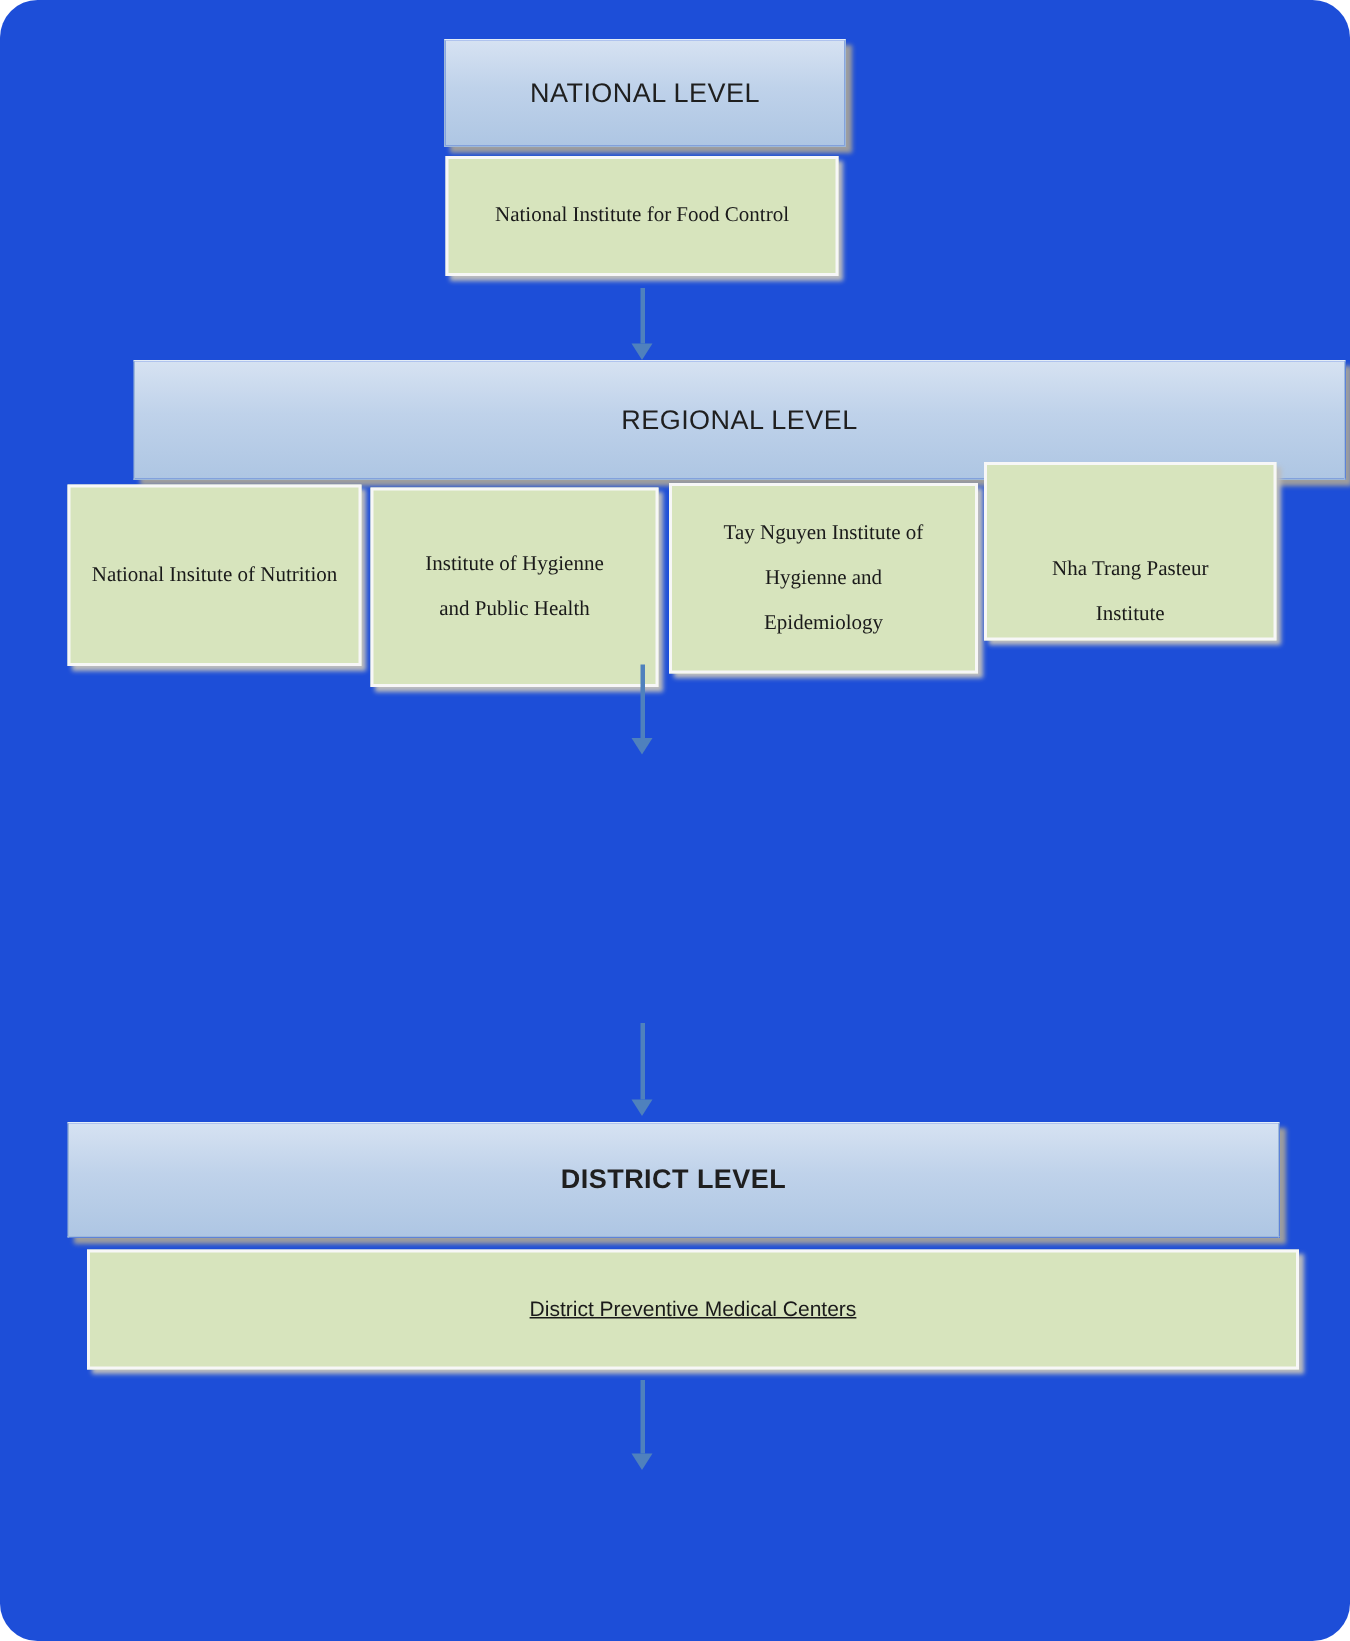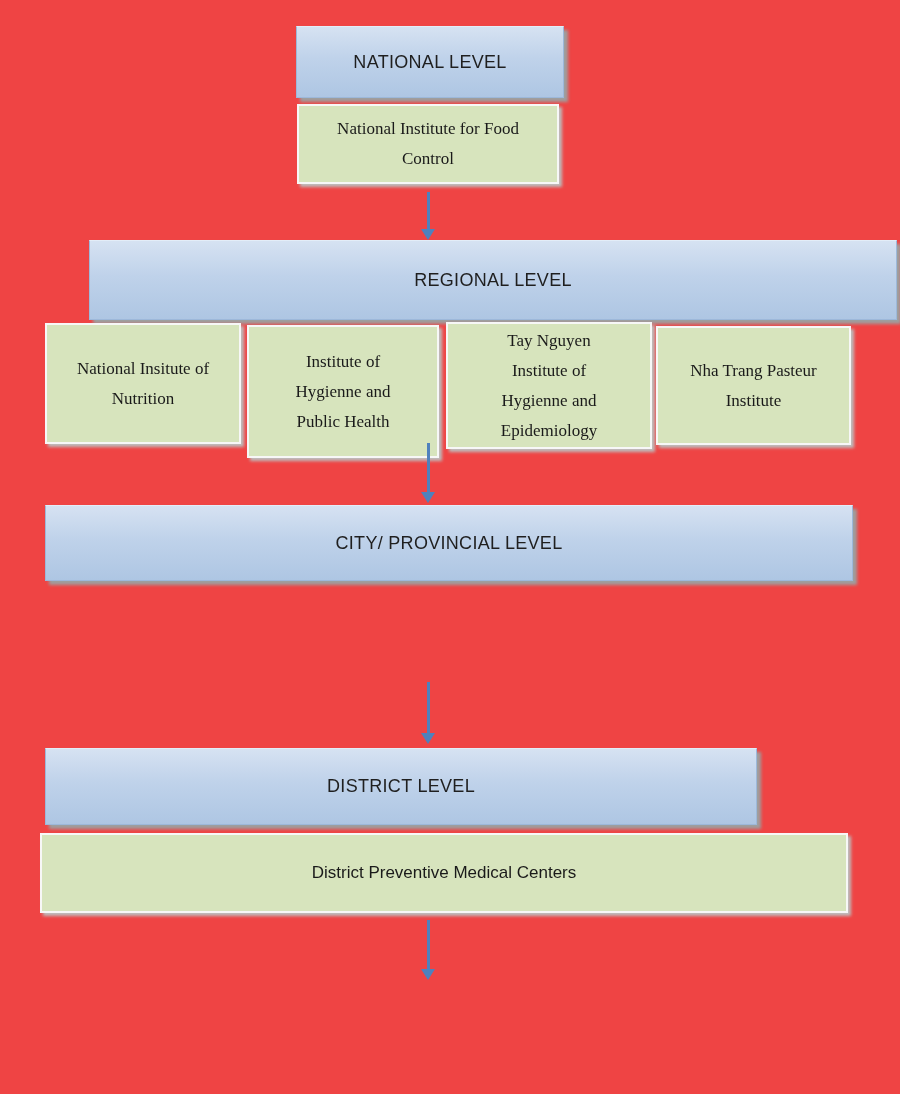--- a/index.html
+++ b/index.html
@@ -4,42 +4,43 @@
 <style>
   * { margin: 0; padding: 0; box-sizing: border-box; }
   html, body { background: #ffffff; }
   body {
     width: 900px; height: 1094px;
     font-family: "Liberation Sans", sans-serif;
   }
   .canvas {
     position: relative;
     width: 900px; height: 1094px;
-    background: #ef4444;
+    background: #1d4ed8;
     overflow: hidden;
+    border-radius: 25px;
   }
   .level-header {
     position: absolute;
     display: flex; align-items: center; justify-content: center;
     background: linear-gradient(to bottom, #d6e2f2 0%, #bfd2ea 45%, #aec6e3 100%);
     border: 1px solid #9db8da;
     border-top: 1px solid #e3edf8;
     box-shadow: 4px 4px 3px #9e9e9e;
     font-size: 18px; color: #1f1f1f;
     text-align: center;
     letter-spacing: 0.3px;
     z-index: 1;
   }
   .body-box {
     position: absolute;
     display: flex; align-items: center; justify-content: center;
     background: #d7e4bd;
     border: 2px solid #f7f7f7;
     box-shadow: 3px 3px 3px #bdbdbd;
-    font-size: 17px; color: #1a1a1a;
+    font-size: 14px; color: #1a1a1a;
     text-align: center;
     line-height: 1.55;
     z-index: 2;
   }
   .serif {
     font-family: "Liberation Serif", serif;
     line-height: 30px;
   }
   .arrow {
     position: absolute;
@@ -55,27 +56,27 @@
     border-top: 11px solid #4f81bd;
   }
 
   #national-header { left: 296px; top: 26px;  width: 268px; height: 72px; }
   #national-body   { left: 297px; top: 104px; width: 262px; height: 80px; padding: 0 20px; }
   #arrow-1         { left: 421px; top: 192px; height: 48px; }
   #regional-header { left: 45px;  top: 240px; width: 808px; height: 80px; margin-left: 44px; }
   #inst-0          { left: 45px;  top: 323px; width: 196px; height: 121px; padding: 0 14px; }
   #inst-1          { left: 247px; top: 325px; width: 192px; height: 133px; padding: 0 28px; }
   #inst-2          { left: 446px; top: 322px; width: 206px; height: 127px; padding: 0 30px; }
-  #inst-3          { left: 656px; top: 326px; width: 195px; height: 119px; padding: 0 22px; }
+  #inst-3          { left: 656px; top: 308px; width: 195px; height: 119px; padding: 0 22px; align-items: flex-end; }
   #arrow-2         { left: 421px; top: 443px; height: 60px; }
   #city-header     { left: 45px;  top: 505px; width: 808px; height: 76px; }
   #city-body       { left: 45px;  top: 589px; width: 808px; height: 87px; }
   #arrow-3         { left: 421px; top: 682px; height: 62px; }
-  #district-header { left: 45px;  top: 748px; width: 712px; height: 77px; }
-  #district-body   { left: 40px;  top: 833px; width: 808px; height: 80px; }
+  #district-header { left: 45px;  top: 748px; width: 808px; height: 77px; font-weight: bold; }
+  #district-body   { left: 58px;  top: 833px; width: 808px; height: 80px; text-decoration: underline; }
   #arrow-4         { left: 421px; top: 920px; height: 60px; }
   #ward-body       { left: 45px;  top: 985px; width: 808px; height: 76px; }
 </style>
 </head>
 <body>
 
 <div class="canvas">
 
   <div class="level-header" id="national-header">
     <span>NATIONAL LEVEL</span>
@@ -103,23 +104,20 @@
   </div>
   <div class="body-box serif" id="inst-3">
     <span>Nha Trang Pasteur Institute</span>
   </div>
 
   <div class="arrow" id="arrow-2">
     <div class="arrow-line"></div>
     <div class="arrow-head"></div>
   </div>
 
-  <div class="level-header" id="city-header">
-    <span>CITY/ PROVINCIAL LEVEL</span>
-  </div>
 
   <div class="arrow" id="arrow-3">
     <div class="arrow-line"></div>
     <div class="arrow-head"></div>
   </div>
 
   <div class="level-header" id="district-header">
     <span>DISTRICT LEVEL</span>
   </div>
   <div class="body-box" id="district-body">

